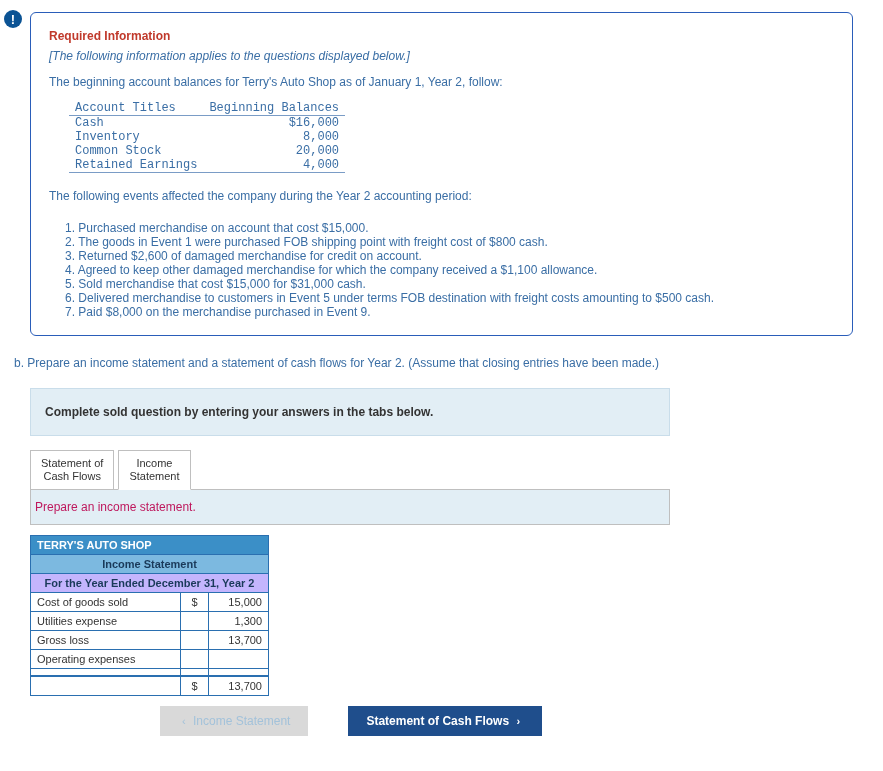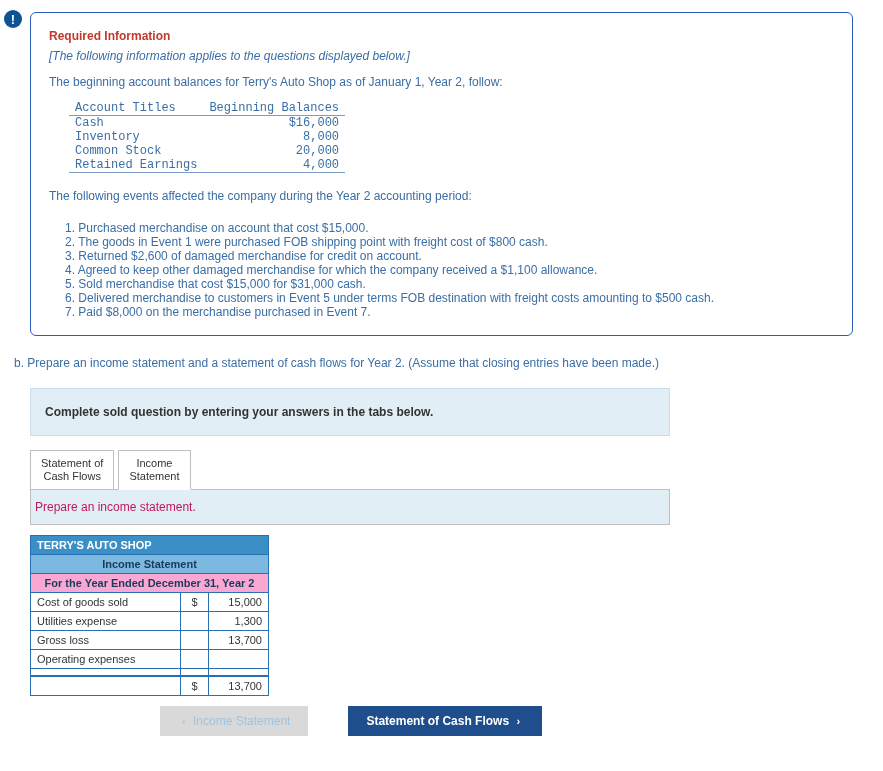--- a/index.html
+++ b/index.html
@@ -164,21 +164,21 @@
 
   <div class="events-intro">The following events affected the company during the Year 2 accounting period:</div>
 
   <div class="events">
     <div><span class="n">1.</span> <span>Purchased merchandise on account that cost $15,000.</span></div>
     <div><span class="n">2.</span> <span>The goods in Event 1 were purchased FOB shipping point with freight cost of $800 cash.</span></div>
     <div><span class="n">3.</span> <span>Returned $2,600 of damaged merchandise for credit on account.</span></div>
     <div><span class="n">4.</span> <span>Agreed to keep other damaged merchandise for which the company received a $1,100 allowance.</span></div>
     <div><span class="n">5.</span> <span>Sold merchandise that cost $15,000 for $31,000 cash.</span></div>
     <div><span class="n">6.</span> <span>Delivered merchandise to customers in Event 5 under terms FOB destination with freight costs amounting to $500 cash.</span></div>
-    <div><span class="n">7.</span> <span>Paid $8,000 on the merchandise purchased in Event 7.</span></div>
+    <div><span class="n">7.</span> <span>Paid $8,000 on the merchandise purchased in Event 9.</span></div>
   </div>
 </div>
 
 <div class="question">b. Prepare an income statement and a statement of cash flows for Year 2. (Assume that closing entries have been made.)</div>
 
 <div class="complete-box">Complete sold question by entering your answers in the tabs below.</div>
 
 <div class="tabs-wrap">
   <div class="tabs">
     <div class="tab">Statement of
@@ -191,21 +191,21 @@
 
 <table class="statement-table">
   <tbody>
       <tr>
         <th colspan="3" class="st-head">TERRY'S AUTO SHOP</th>
       </tr>
   <tr>
         <th colspan="3" class="st-sub">Income Statement</th>
       </tr>
   <tr>
-        <th colspan="3" class="st-sub" style="background:#f9a8d4">For the Year Ended December 31, Year 2</th>
+        <th colspan="3" class="st-sub" style="background:#c4b5fd">For the Year Ended December 31, Year 2</th>
       </tr>
   <tr>
     <td class="st-label">Cost of goods sold</td>
     <td class="st-sym">$</td>
     <td class="st-val">15,000</td>
   </tr>
   <tr>
     <td class="st-label">Utilities expense</td>
     <td class="st-sym"></td>
     <td class="st-val">1,300</td>

